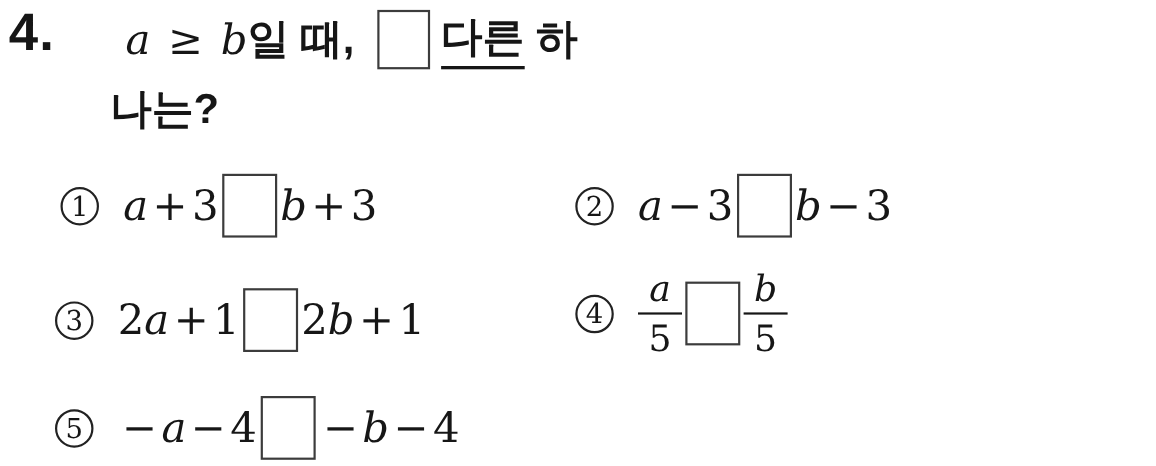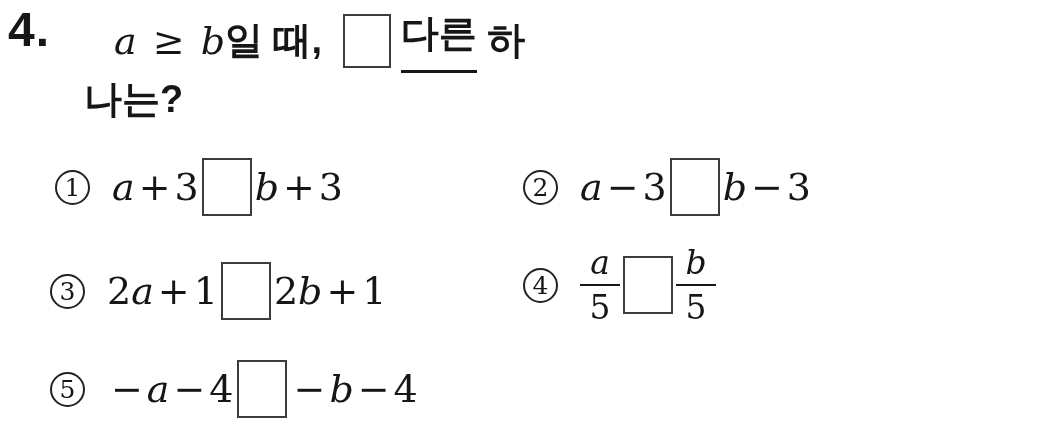--- a/index.html
+++ b/index.html
@@ -17,25 +17,25 @@
     font-size:48px;font-weight:800;letter-spacing:1px;
     font-family:"Liberation Sans",sans-serif;
   }
   
   .line1{
     position:absolute;left:114px;top:8px;
     display:flex;align-items:center;
     font-size:38px;font-weight:700;white-space:pre;
   }
   .line2{
-    position:absolute;left:84px;top:74px;
+    position:absolute;left:100px;top:74px;
     font-size:38px;font-weight:700;
   }
   .ktext{white-space:pre;}
-  .uline{border-bottom:3.5px solid #161616;padding-bottom:11px;}
+  .uline{border-bottom:3.5px solid #161616;padding-bottom:1px;}
   
   .math{
     font-family:"DejaVu Serif",serif;font-weight:400;
     white-space:pre;display:inline-flex;align-items:baseline;
   }
   .math .mvar{font-style:italic;}
   .math .mop{margin:0 4px;}
   
   .box{
     display:inline-block;width:44px;height:50px;

